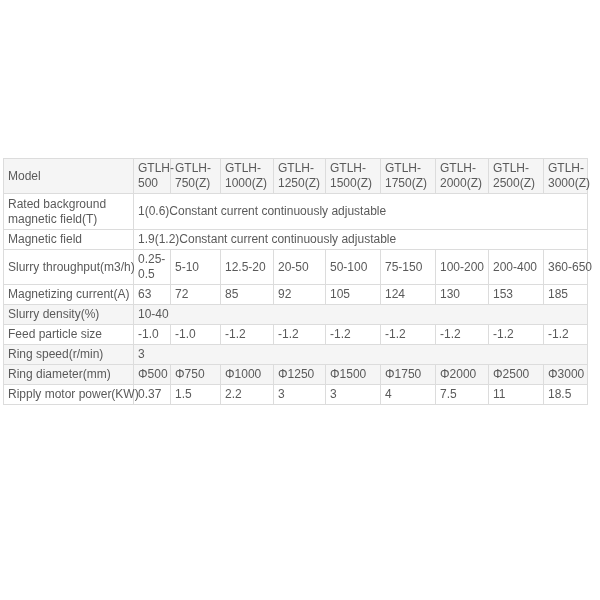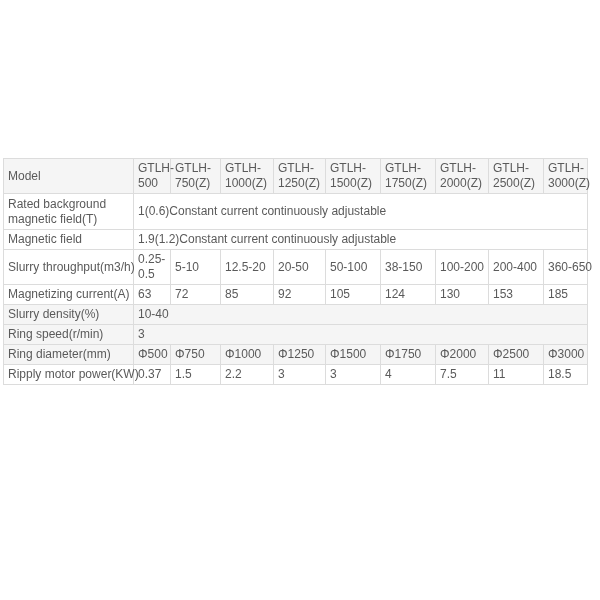--- a/index.html
+++ b/index.html
@@ -87,40 +87,52 @@
         <td colspan="9">1.9(1.2)Constant current continuously adjustable</td>
       </tr>
       <tr class="r5">
         <td>Slurry throughput(m3/h)</td>
         <td>0.25-
 0.5</td>
         <td>5-10</td>
         <td>12.5-20</td>
         <td>20-50</td>
         <td>50-100</td>
-        <td>38-150</td>
+        <td>75-150</td>
         <td>100-200</td>
         <td>200-400</td>
         <td>360-650</td>
       </tr>
       <tr class="r6">
         <td>Magnetizing current(A)</td>
         <td>63</td>
         <td>72</td>
         <td>85</td>
         <td>92</td>
         <td>105</td>
         <td>124</td>
         <td>130</td>
         <td>153</td>
         <td>185</td>
       </tr>
       <tr class="r7 shaded">
         <td>Slurry density(%)</td>
         <td colspan="9">10-40</td>
+      </tr>
+      <tr class="r8">
+        <td>Feed particle size</td>
+        <td>-1.0</td>
+        <td>-1.0</td>
+        <td>-1.2</td>
+        <td>-1.2</td>
+        <td>-1.2</td>
+        <td>-1.2</td>
+        <td>-1.2</td>
+        <td>-1.2</td>
+        <td>-1.2</td>
       </tr>
       <tr class="r9 shaded">
         <td>Ring speed(r/min)</td>
         <td colspan="9">3</td>
       </tr>
       <tr class="r10 shaded">
         <td>Ring diameter(mm)</td>
         <td>Φ500</td>
         <td>Φ750</td>
         <td>Φ1000</td>

